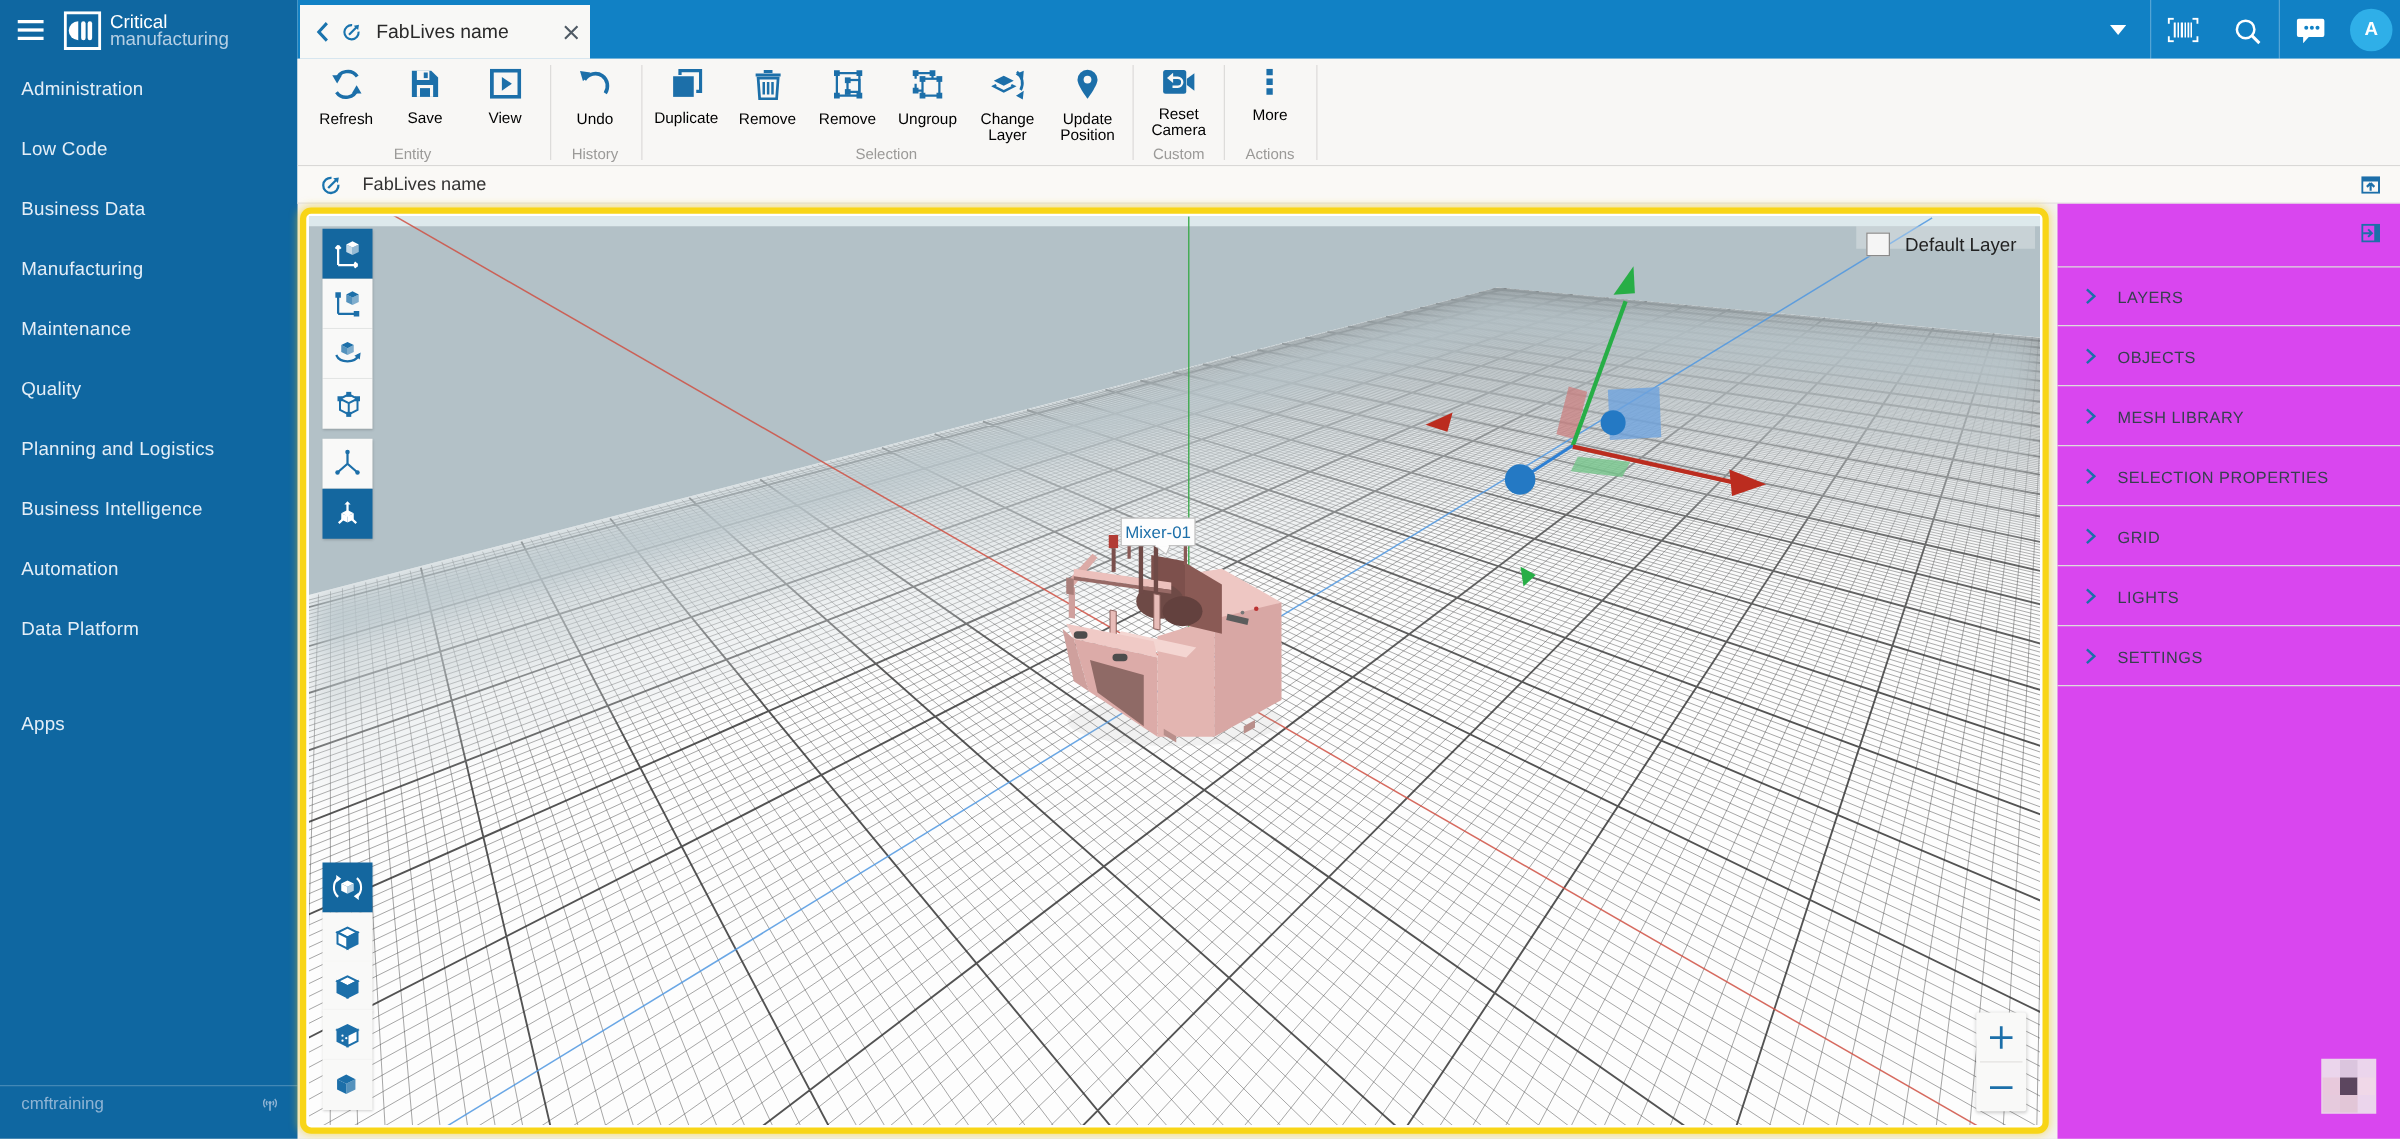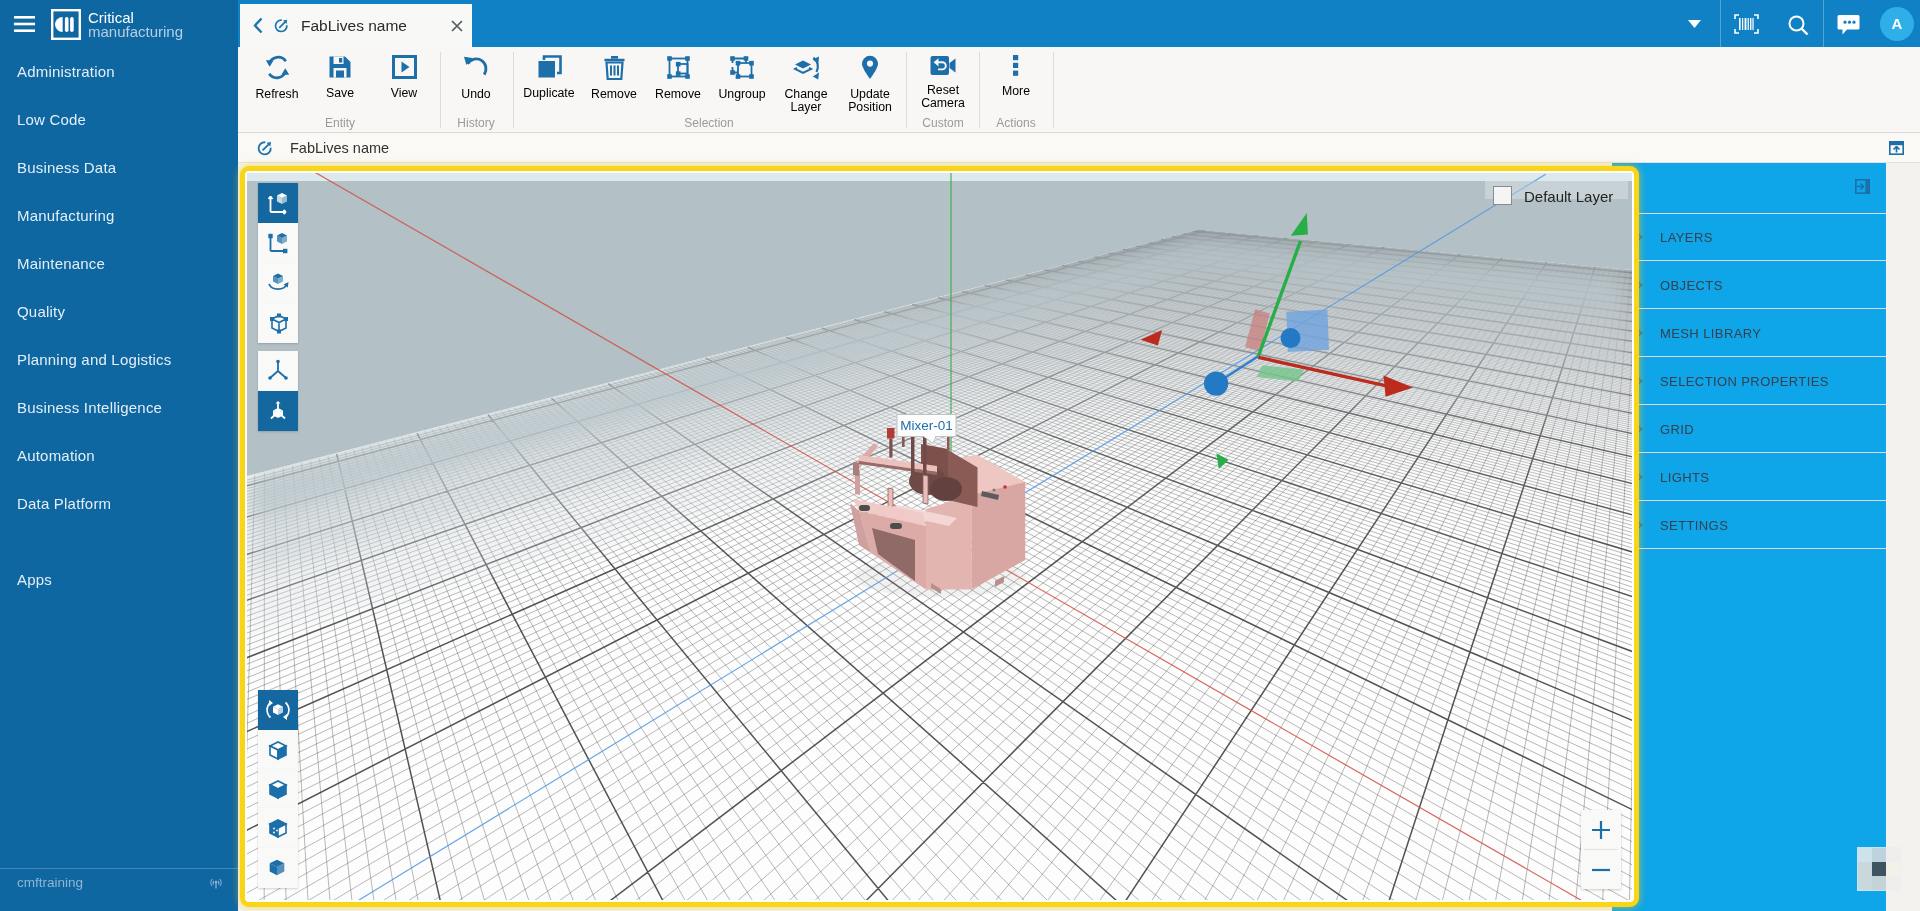--- a/index.html
+++ b/index.html
@@ -7,21 +7,21 @@
 .nav{position:absolute;left:17px;width:210px;height:48px;line-height:48px;color:#e4eef7;font-size:15px;letter-spacing:.2px}
 #topbar{position:absolute;left:238px;top:0;width:1682px;height:47px;background:#1181c5}
 #tab{position:absolute;left:2px;top:4px;width:232px;height:43px;background:#f8f8f6}
 #ribbon{position:absolute;left:238px;top:47px;width:1682px;height:86px;background:#f8f7f5;border-bottom:1px solid #d9d8d6}
 .rbtn{position:absolute;top:8px;width:74px;text-align:center}
 .rbtn svg{display:inline-block}
 .rlab{font-size:12.3px;color:#000000;line-height:12.5px;margin-top:4px}
 .rsep{position:absolute;top:5px;width:1px;height:76px;background:#dddcda}
 .rgrp{position:absolute;top:69px;width:120px;text-align:center;font-size:12px;color:#9b9a98}
 #crumb{position:absolute;left:238px;top:133px;width:1682px;height:30px;background:#faf9f6;border-bottom:1px solid #e3e2e0}
-#rpanel{position:absolute;left:1612px;top:163px;width:274px;height:748px;background:#0ea5e9}
+#rpanel{position:absolute;left:1646px;top:163px;width:274px;height:748px;background:#d946ef}
 .sect{position:absolute;left:0;width:274px;height:48px;border-bottom:1px solid #dedddb}
 .sect .chev{position:absolute;left:22px;top:17px}
 .sect .slab{position:absolute;left:48px;top:17px;font-size:13px;color:#36404e;letter-spacing:.4px}
 #vpwrap{position:absolute;left:240px;top:166px;width:1399px;height:741px;border:5px solid #f8d517;border-radius:9px;background:#fff;box-shadow:0 0 7px 1px rgba(240,205,30,.55)}
 #vp{position:absolute;left:2px;top:2px;width:1385px;height:727px;overflow:hidden}
 .vbtn{position:absolute;left:11px;width:40px;height:40px;background:#f9f9f8;box-shadow:0 1px 2px rgba(0,0,0,.18)}
 .vbtn.on{background:#14679f}
 .vbtn svg{position:absolute;left:8px;top:8px}
 #dlayer{position:absolute;right:4px;top:8px;width:143px;height:18px;background:rgba(255,255,255,.28)}
 #dlayer .cb{position:absolute;left:8px;top:5px;width:19px;height:19px;background:#f5f5f5;border:1.5px solid #8a8a8a}
@@ -213,21 +213,21 @@
           <rect y="7.8" width="5.2" height="5.2"></rect>
           <rect y="15.6" width="5.2" height="5.2"></rect>
         </g>
       </svg>
 <div class="rlab">More</div></div>
 <div class="rsep" style="left:202px"></div>
 <div class="rsep" style="left:275px"></div>
 <div class="rsep" style="left:668px"></div>
 <div class="rsep" style="left:741px"></div>
 <div class="rsep" style="left:815px"></div>
-<div class="rgrp" style="left:42px">Entity</div>
+<div class="rgrp" style="left:32px">Entity</div>
 <div class="rgrp" style="left:178px">History</div>
 <div class="rgrp" style="left:411px">Selection</div>
 <div class="rgrp" style="left:645px">Custom</div>
 <div class="rgrp" style="left:718px">Actions</div>
 </div>
 <div id="crumb">
 <svg class="abs" style="left:19px;top:7px" width="16" height="16" viewBox="0 0 15 15">
       <path d="M12.88 7.3 A5.7 5.7 0 1 1 7.7 2.12" fill="none" stroke="#1a74ae" stroke-width="1.7"></path>
       <path d="M5.2 9.8 L11.2 3.8" stroke="#1a74ae" stroke-width="1.7" fill="none"></path>
       <path d="M13.2 1.8 L9.0 2.5 L12.5 6.0 Z" fill="#1a74ae"></path>

